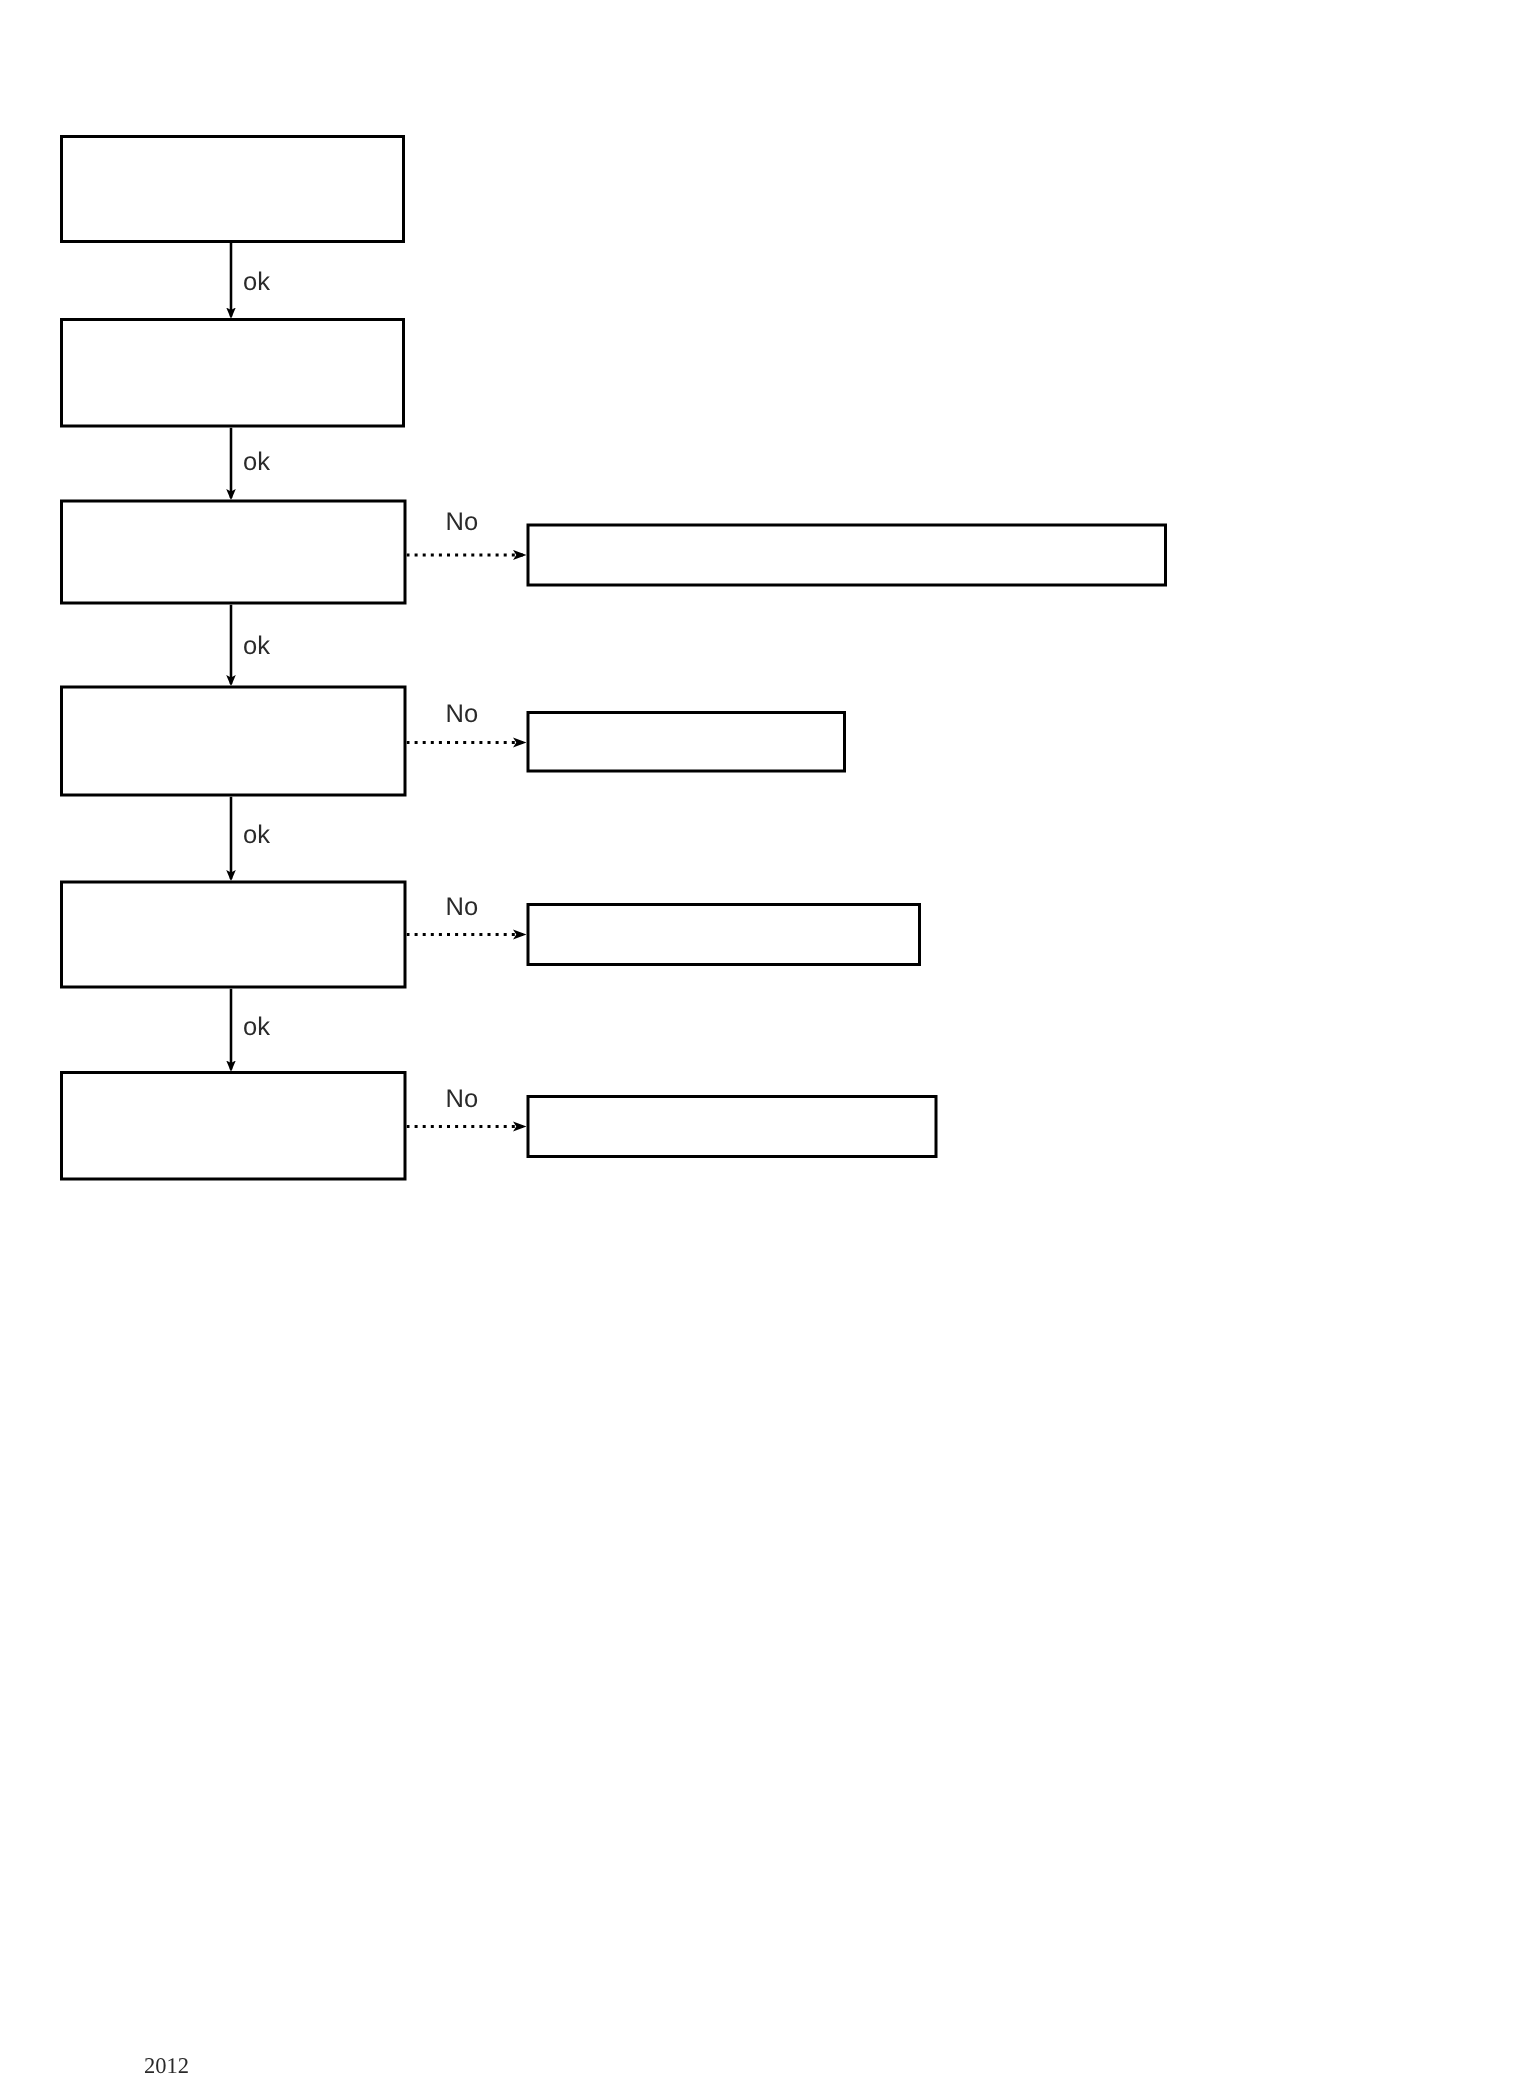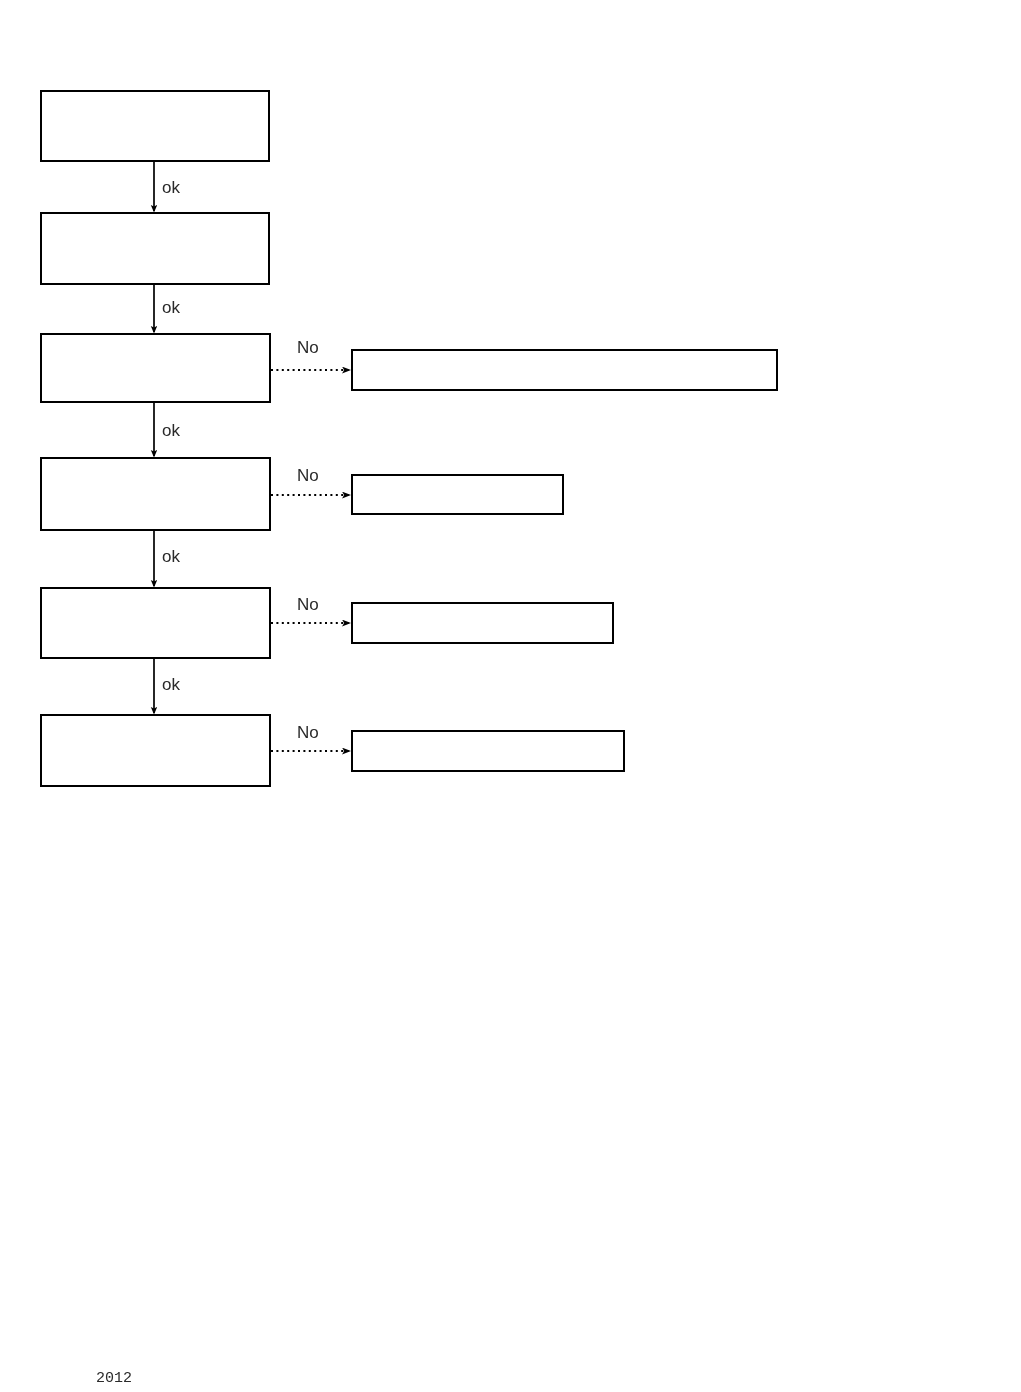--- a/index.html
+++ b/index.html
@@ -43,21 +43,21 @@
     top: 0;
     width: 1021px;
     height: 1392px;
     pointer-events: none;
     overflow: visible;
   }
   .page-number {
     position: absolute;
     left: 96px;
     top: 1370px;
-    font-family: Liberation Mono, monospace;
+    font-family: Liberation Serif, serif;
     font-size: 15px;
     color: #2a2a2a;
     white-space: nowrap;
   }
 </style>
 </head>
 <body>
 
 <div id="page">
 

